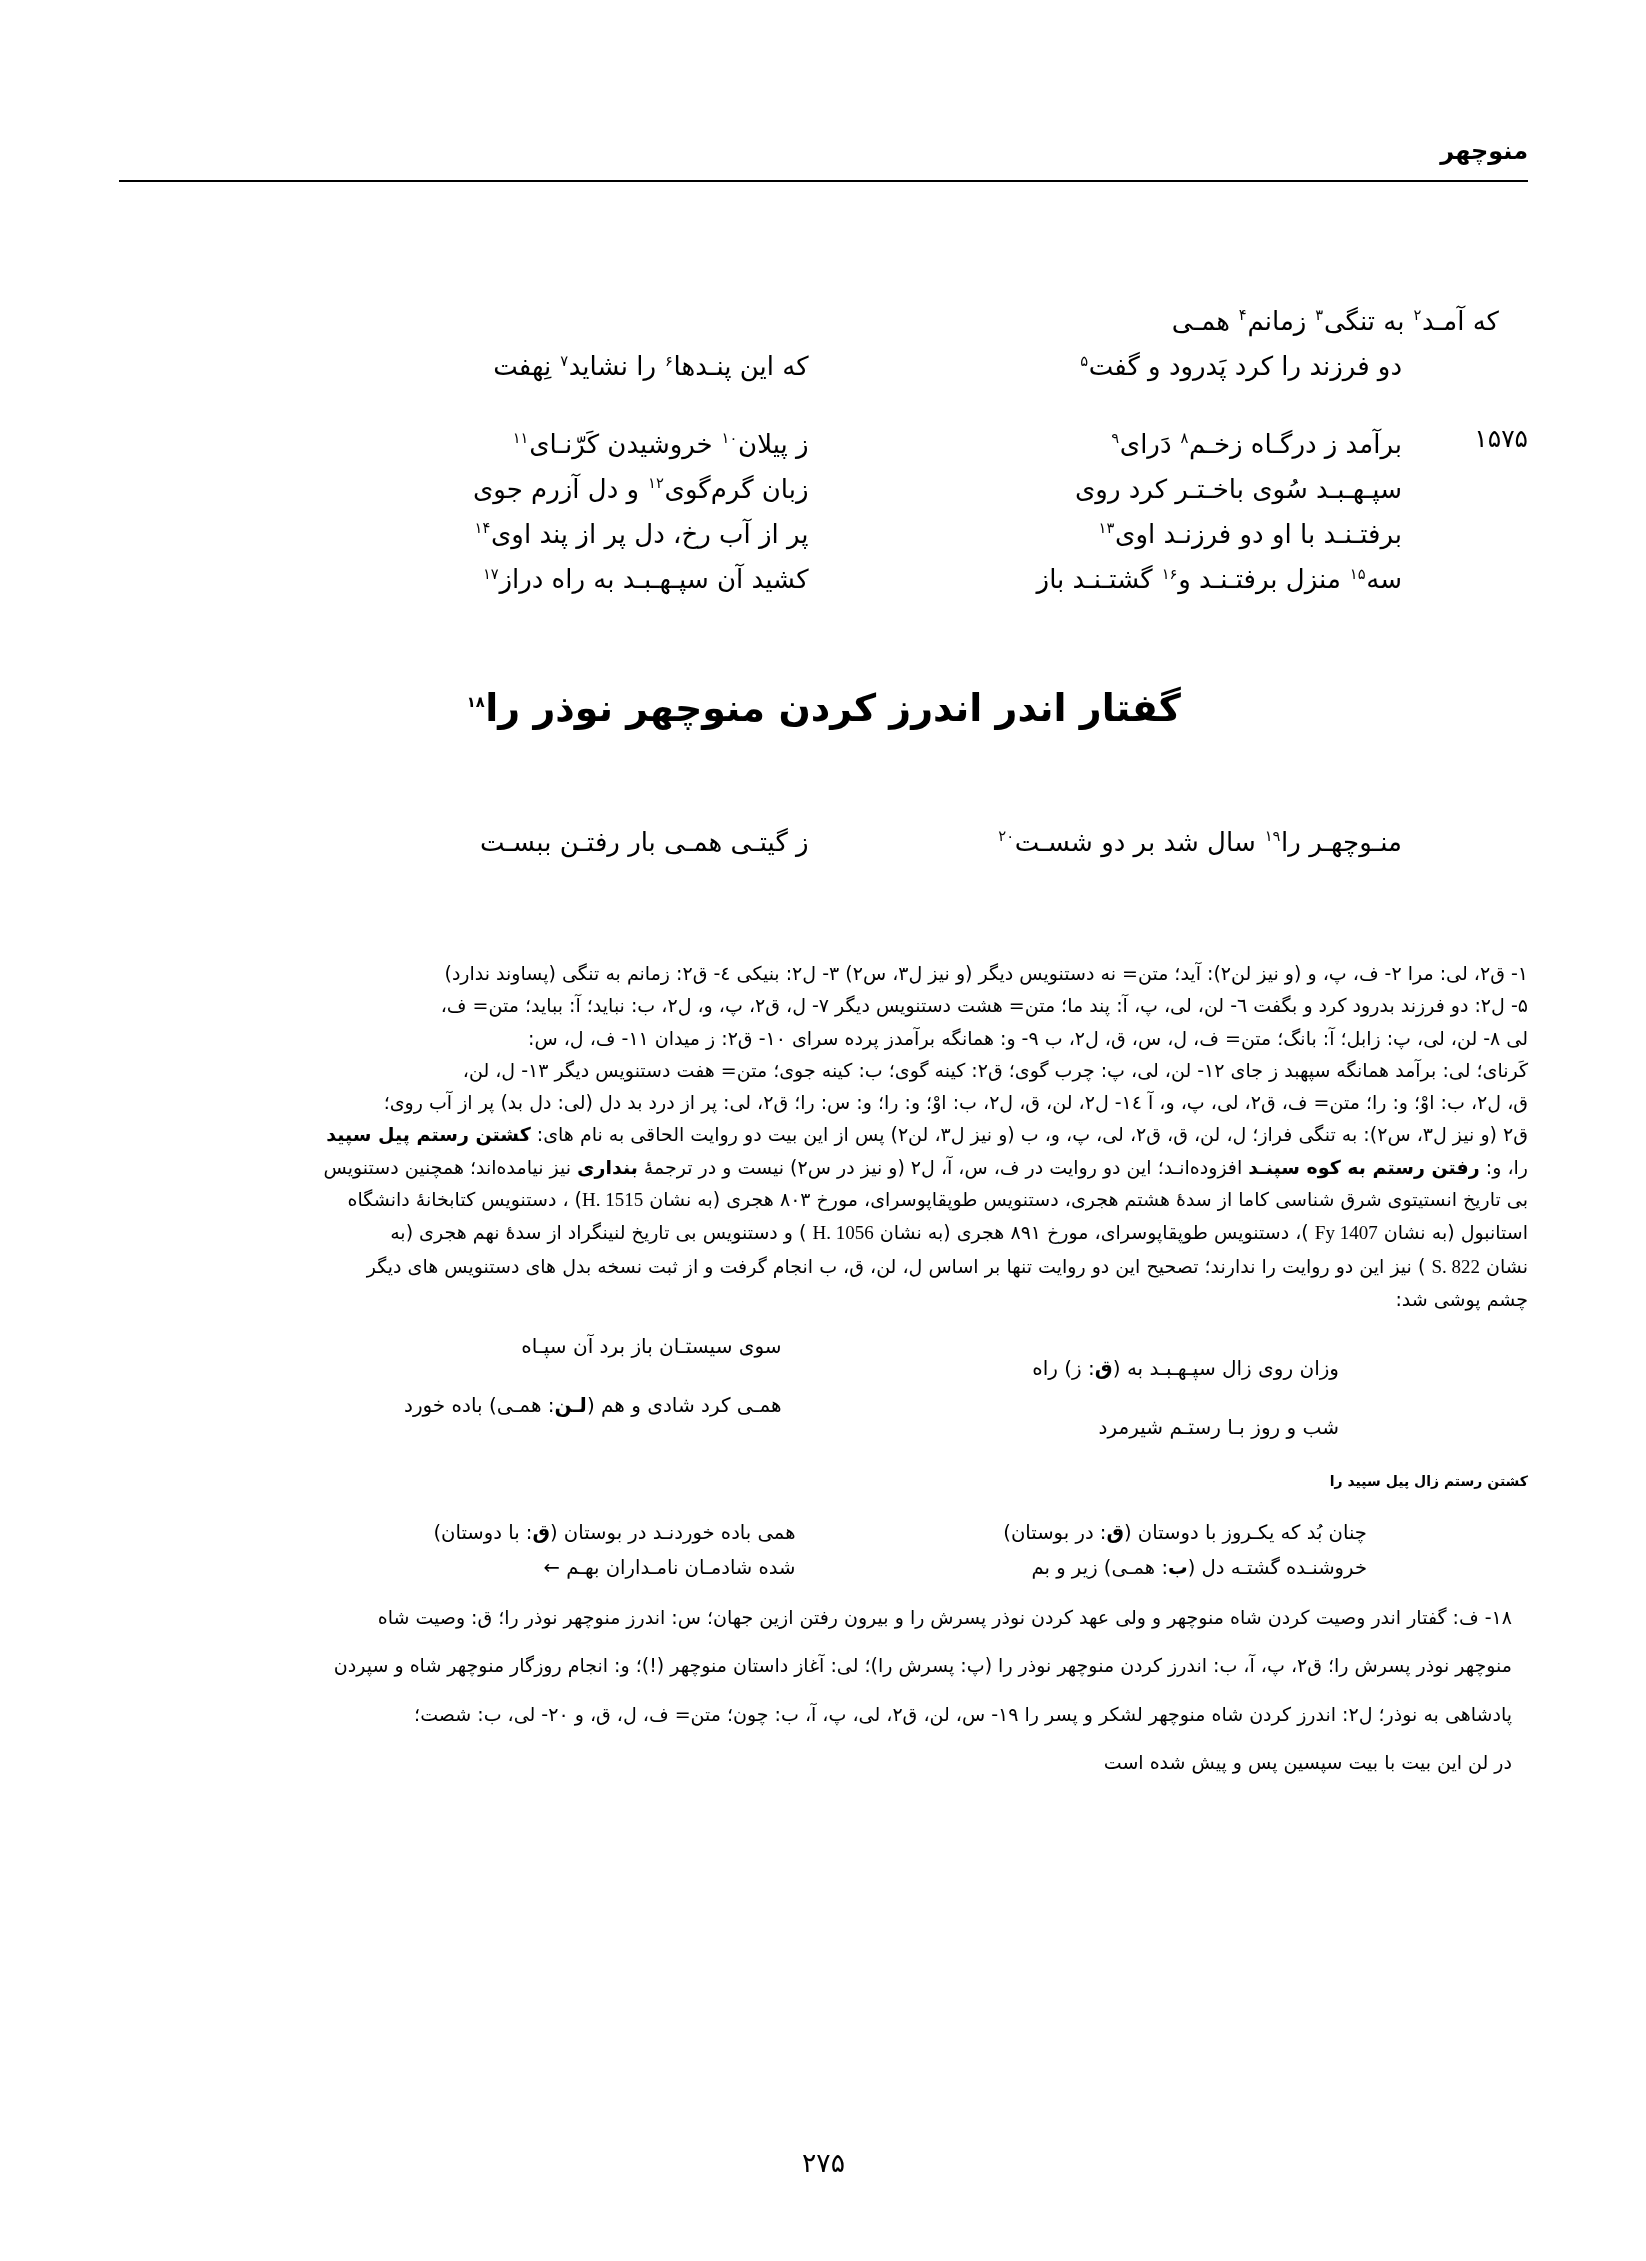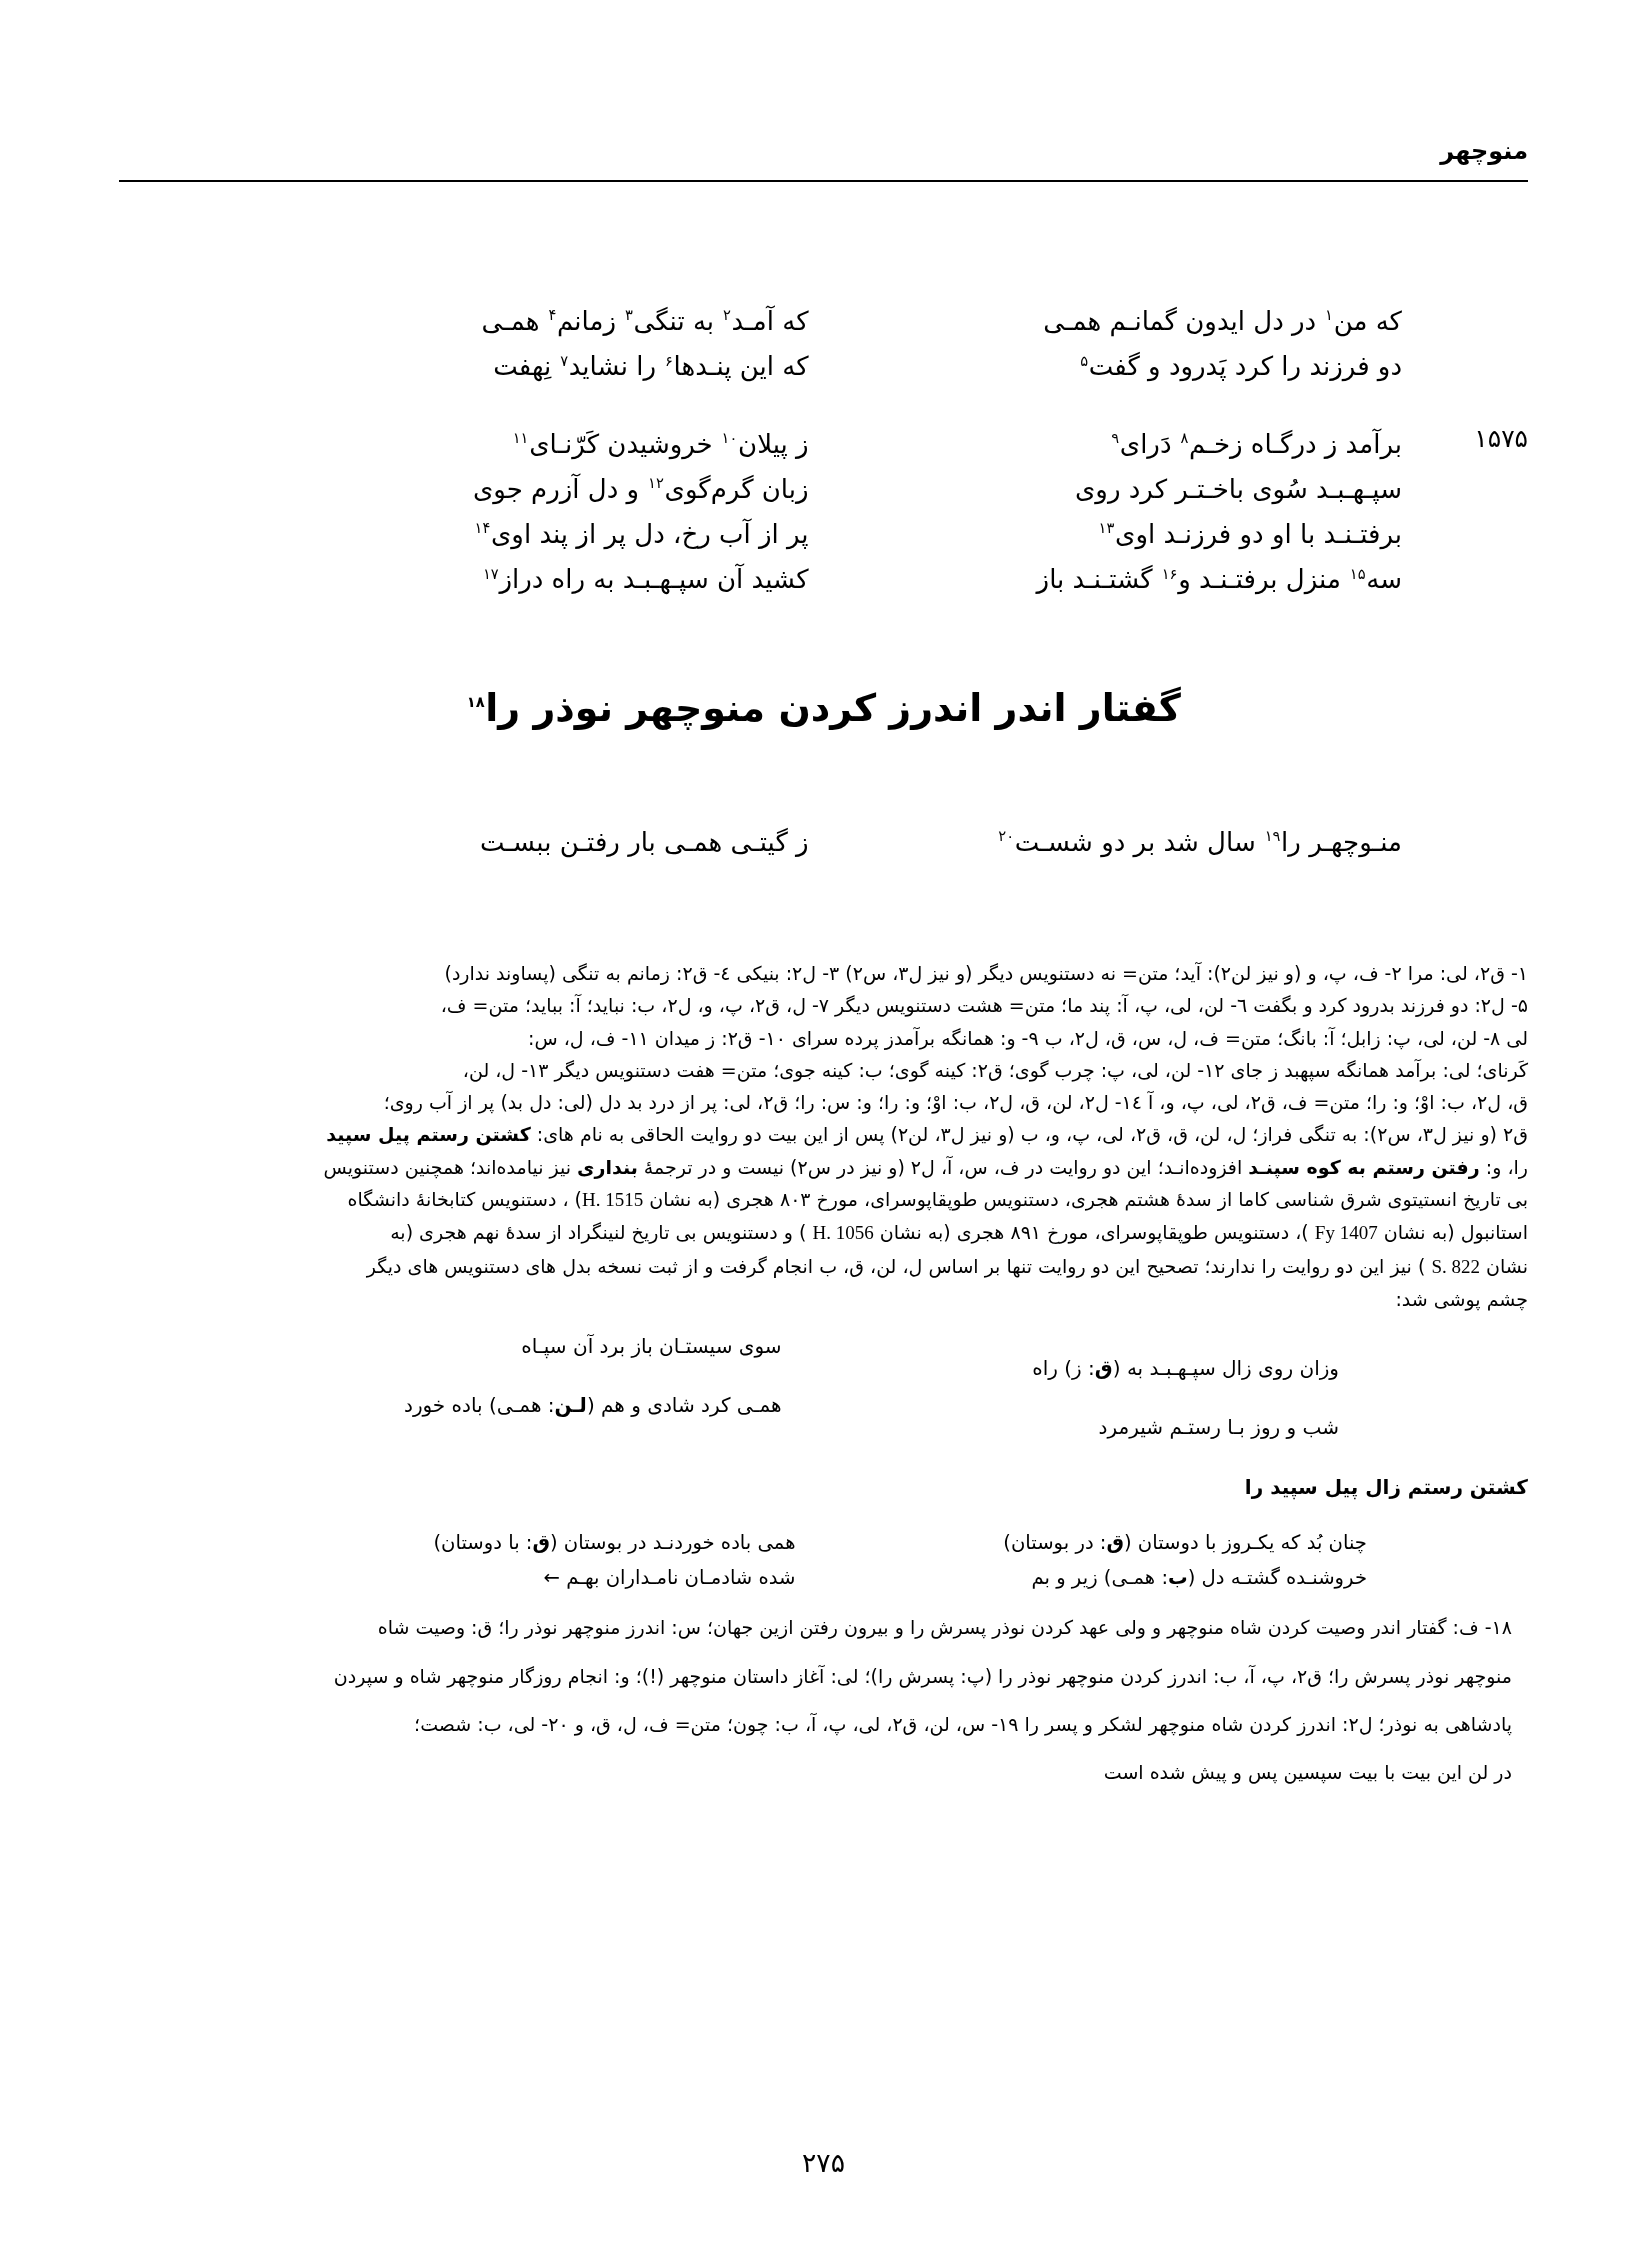--- a/index.html
+++ b/index.html
@@ -147,21 +147,21 @@
     width: 50%;
     box-sizing: border-box;
     padding-right: 42px;
     text-align: right;
     white-space: nowrap;
   }
 
   .app-subhead {
     margin-top: 24px;
     text-align: center;
-    font-size: 20px;
+    font-size: 14px;
     font-weight: bold;
   }
 
   .app-couplets2 {
     margin-top: 21px;
     font-size: 19.6px;
     line-height: 1.8;
   }
   .app2-hemi-r {
     width: 50%;
@@ -204,21 +204,20 @@
 <div class="page">
 
   <div class="runhead">
     <div class="runhead-title">منوچهر</div>
     <div class="runhead-rule"></div>
   </div>
 
   <div class="verse-area">
     <div class="couplet-wrap">
       <div class="couplet">
-        <div class="hemi right">که من<sup class="fn">۱</sup> در دل ایدون گمانـم همـی</div>
         <div class="hemi left">که آمـد<sup class="fn">۲</sup> به تنگی<sup class="fn">۳</sup> زمانم<sup class="fn">۴</sup> همـی</div>
       </div>
       <div class="couplet">
         <div class="hemi right">دو فرزند را کرد پَدرود و گفت<sup class="fn">۵</sup></div>
         <div class="hemi left">که این پنـدها<sup class="fn">۶</sup> را نشاید<sup class="fn">۷</sup> نِهفت</div>
       </div>
     </div>
 
     <div class="gap-md"></div>
 

